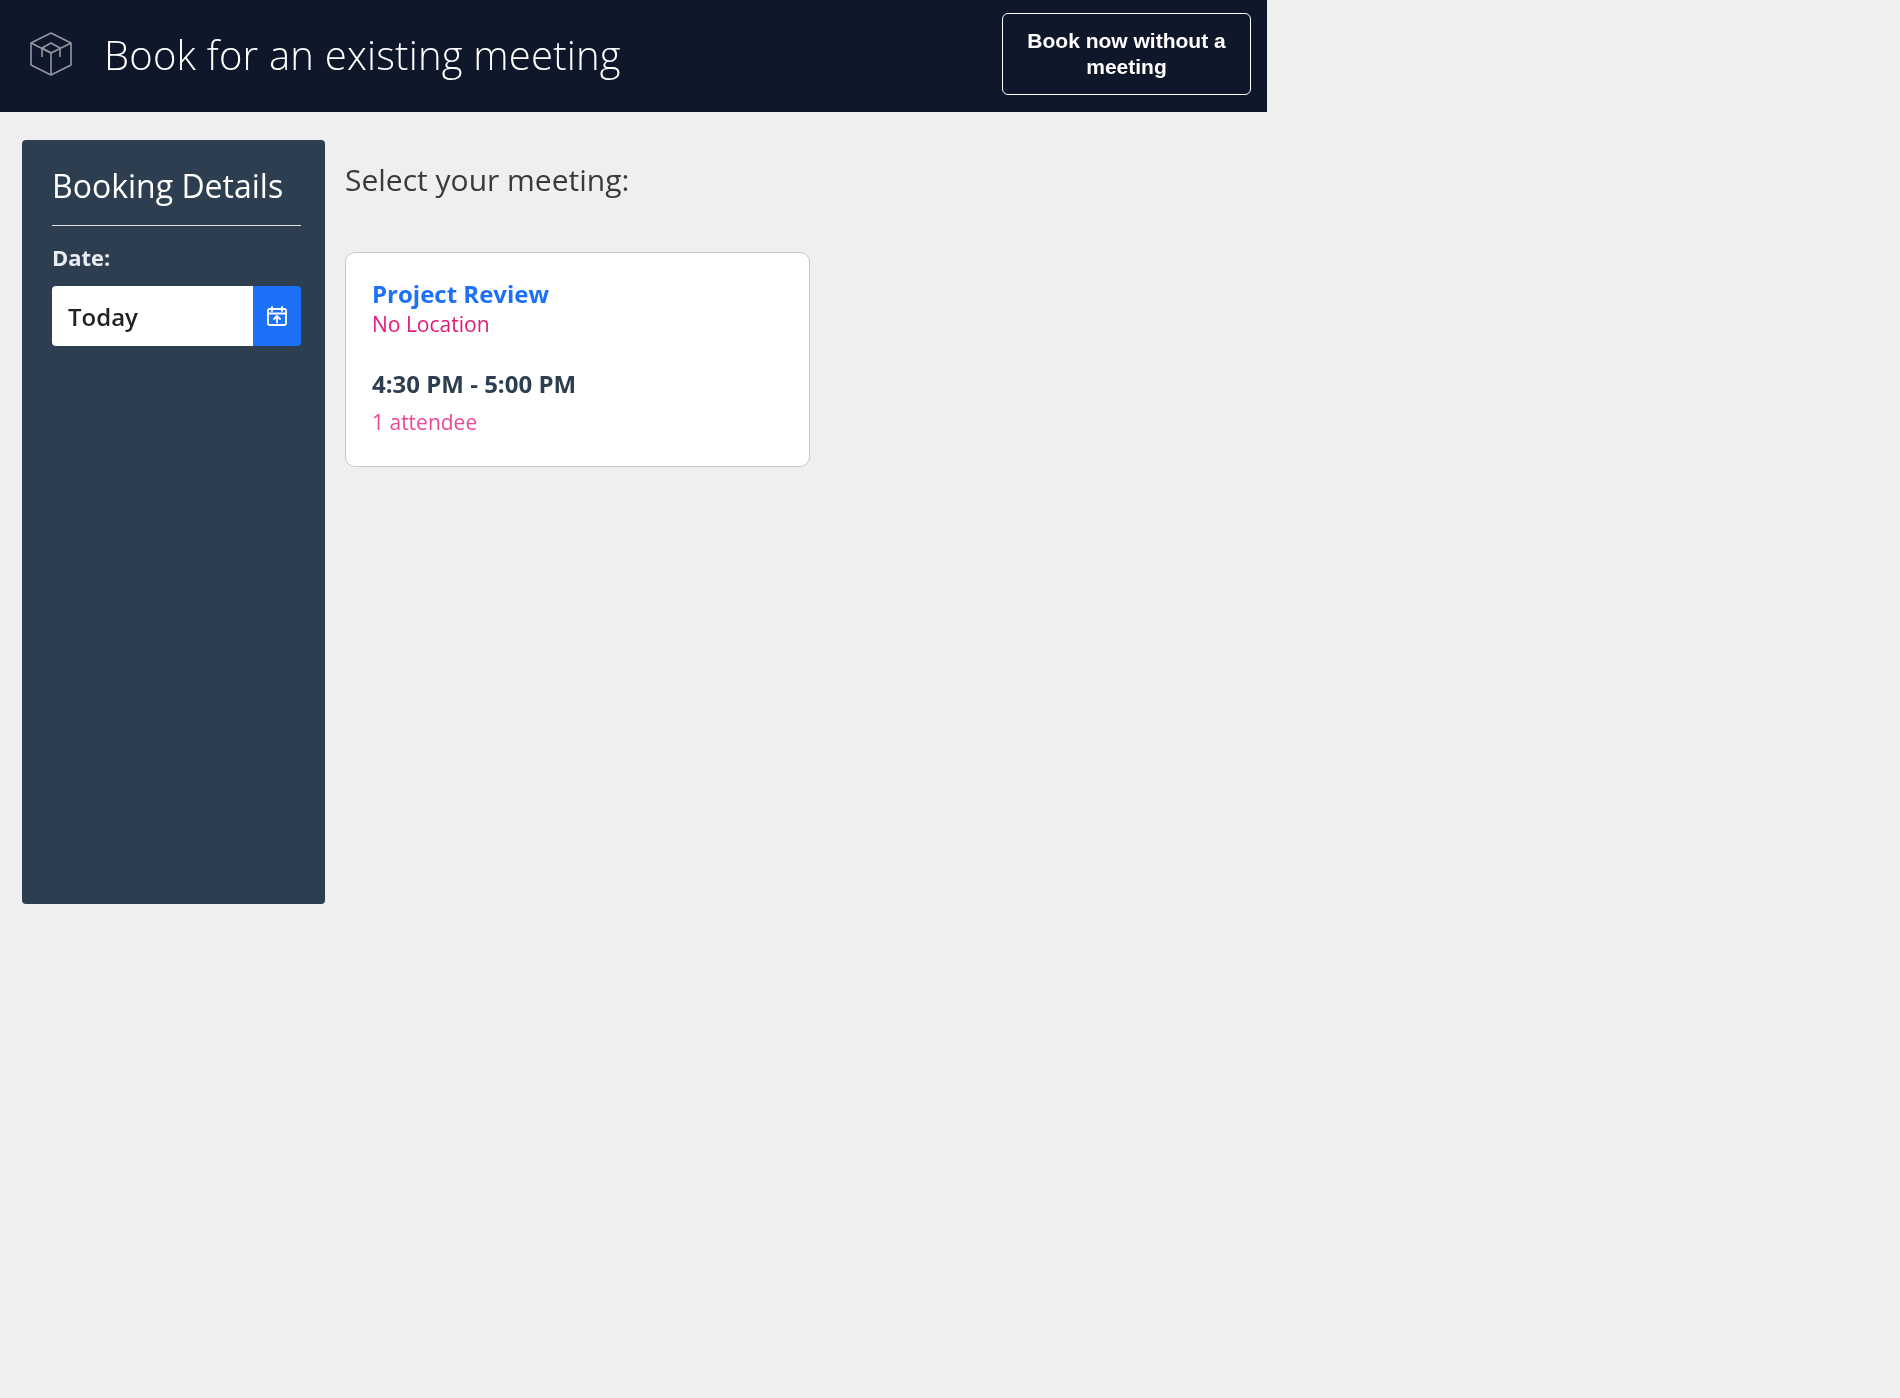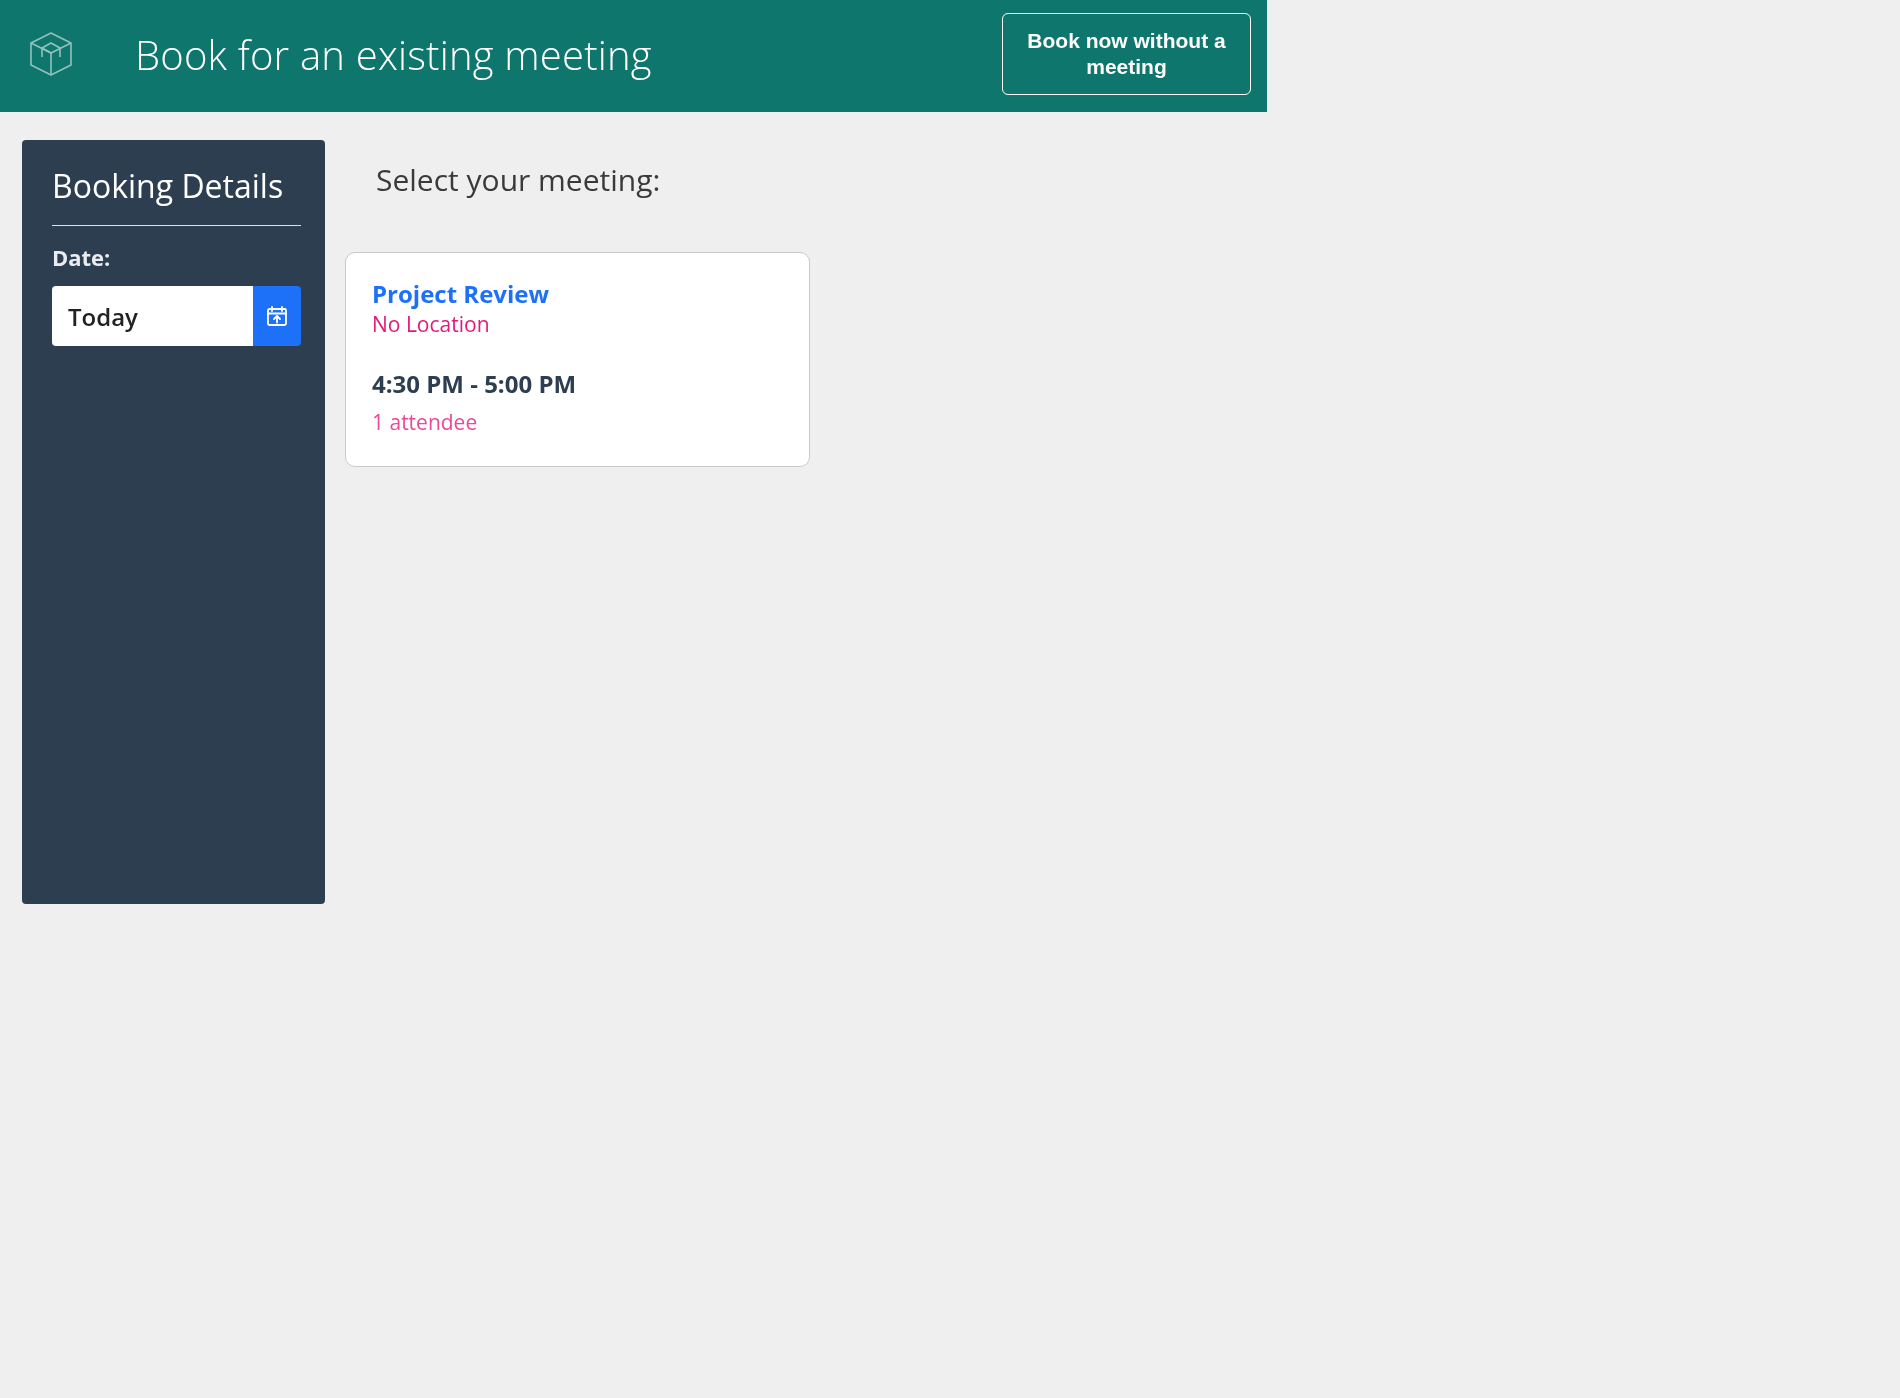--- a/index.html
+++ b/index.html
@@ -6,26 +6,25 @@
   html, body { height: 100%; }
   body {
     font-family: "Open Sans", "Segoe UI", -apple-system, BlinkMacSystemFont, sans-serif;
     background: #efefef;
     color: #333;
     width: 1267px;
     height: 932px;
     overflow: hidden;
   }
   .header {
-    background: #0f766e;
+    background: #0f172a;
     height: 112px;
     display: flex;
     align-items: center;
     padding: 0 16px 4px 26px;
-    gap: 31px;
   }
   .header-logo {
     width: 50px;
     height: 50px;
     margin-right: 28px;
     display: flex;
     align-items: center;
     justify-content: center;
     opacity: 0.55;
   }
@@ -108,21 +107,20 @@
   }
   .main {
     flex: 1;
     padding: 34px 20px 20px 20px;
   }
   .main-title {
     font-size: 30px;
     font-weight: 400;
     color: #3a3a3a;
     margin-bottom: 52px;
-    margin-left: 31px;
   }
   .meeting-card {
     width: 465px;
     background: #fff;
     border: 1px solid #c9c9c9;
     border-radius: 10px;
     padding: 24px 26px 30px 26px;
     cursor: pointer;
   }
   .meeting-card-top {

